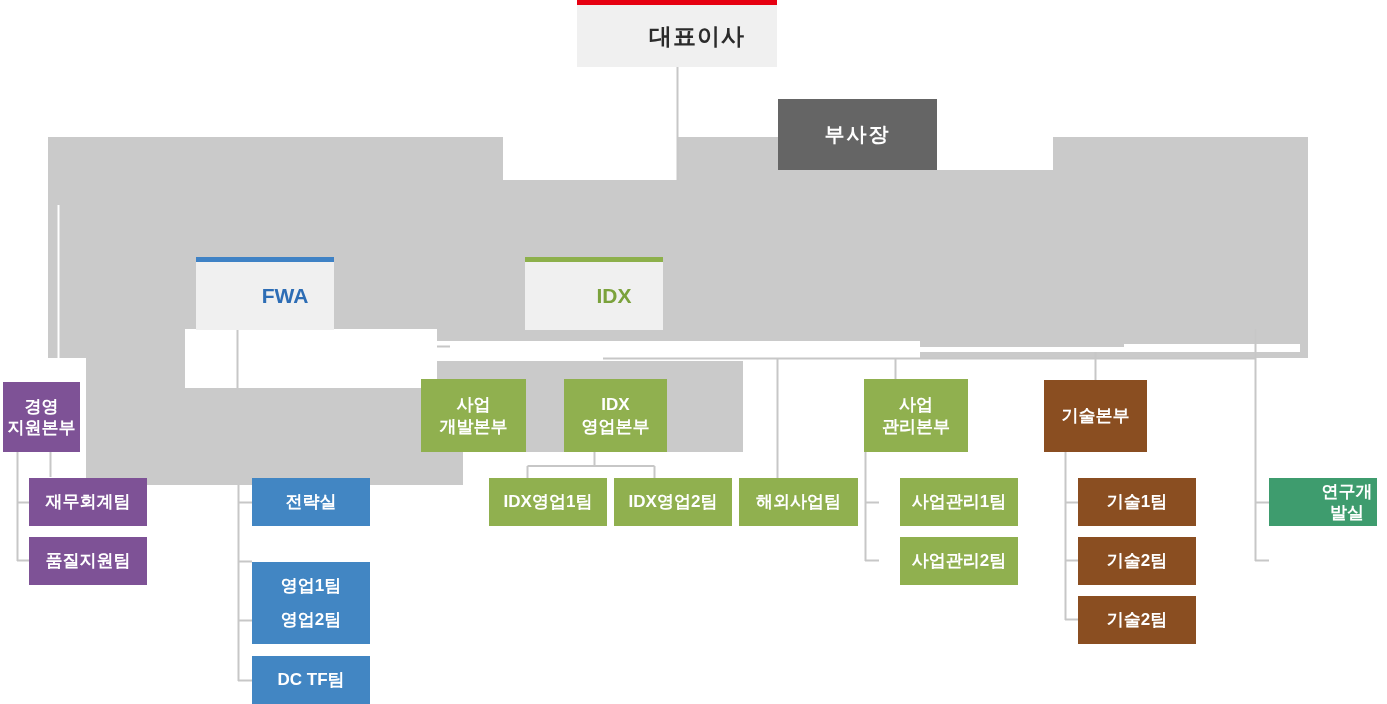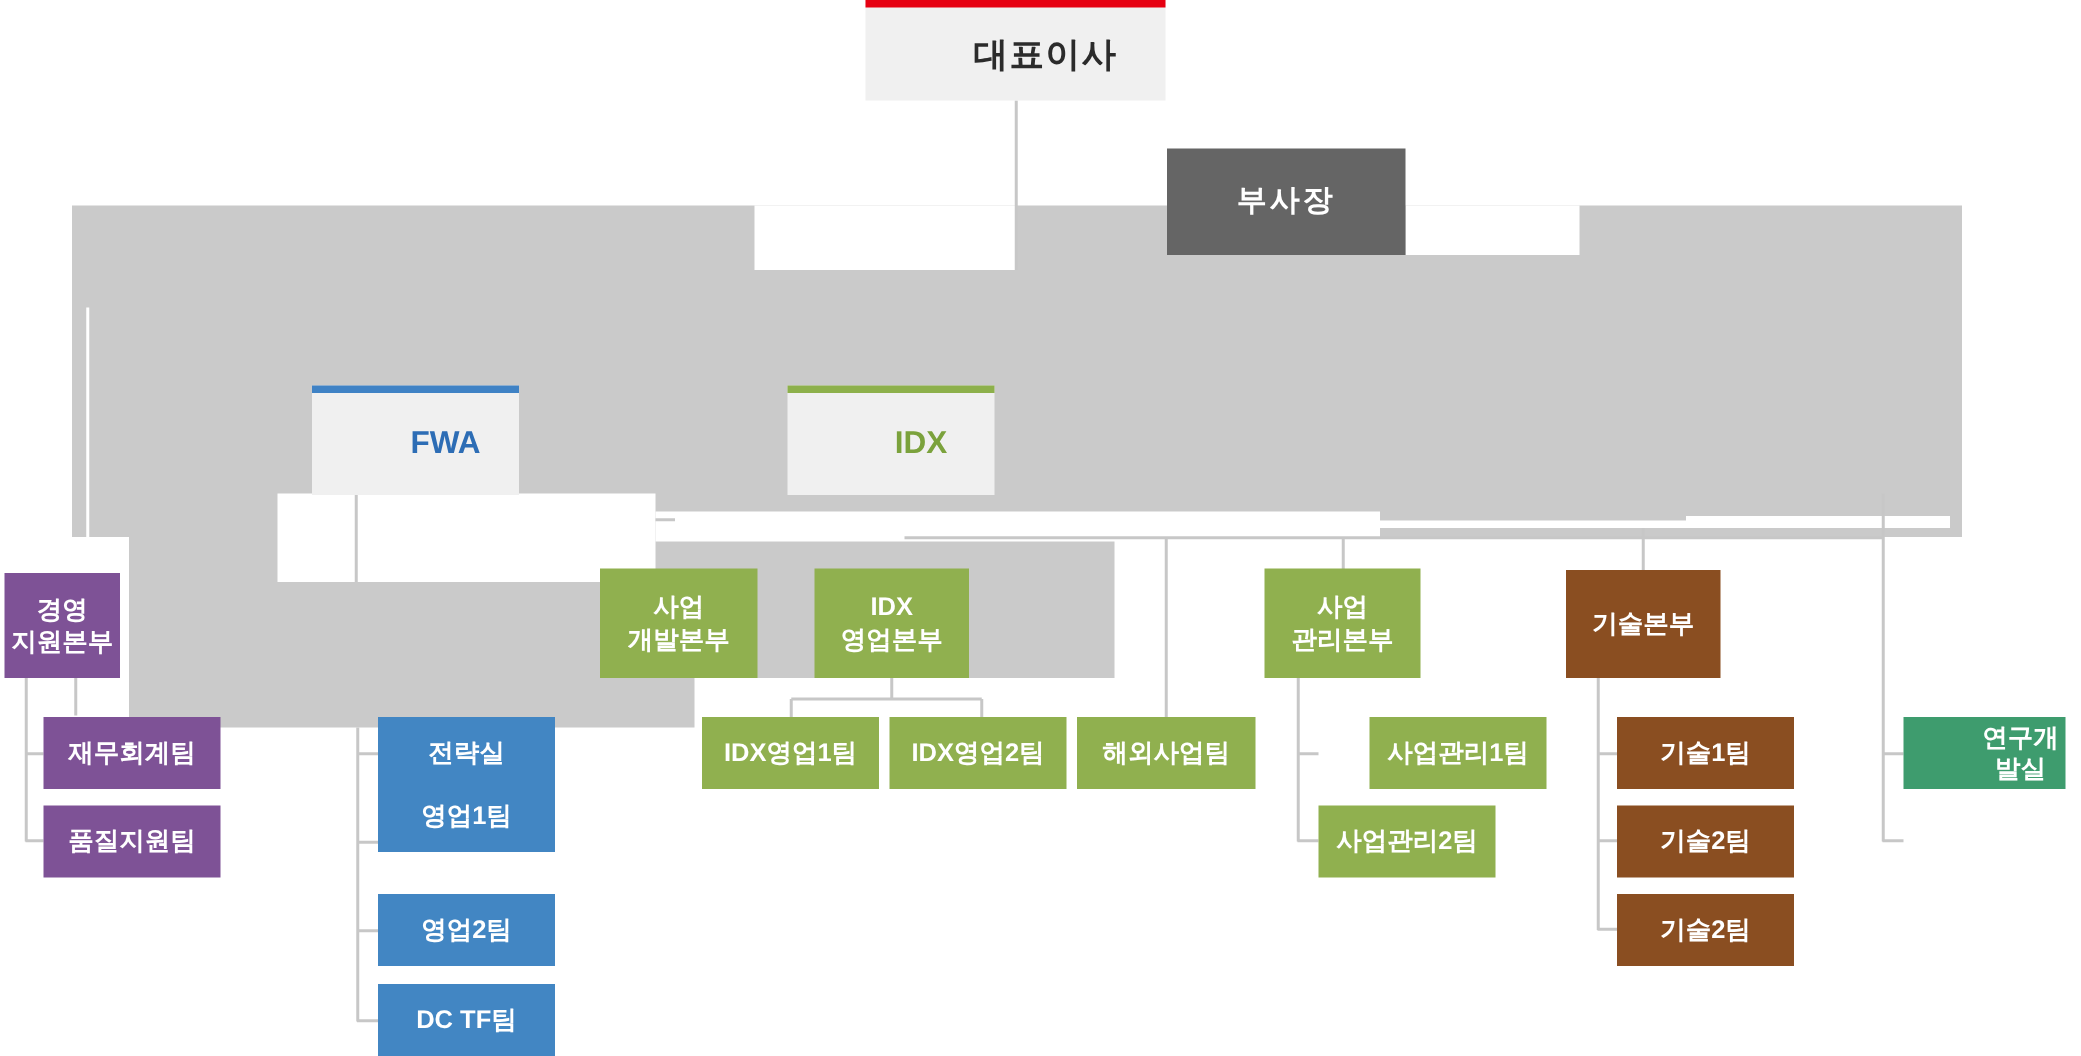--- a/index.html
+++ b/index.html
@@ -9,21 +9,21 @@
   .box{position:absolute;display:flex;align-items:center;justify-content:center;
        text-align:center;font-weight:700;white-space:pre-line;box-sizing:border-box;line-height:1.25;}
   .hdr{background:var(--boxbg);color:#333;padding-left:40px;}
   .ceo{border-top:5px solid var(--red);font-size:23px;color:#2b2b2b;letter-spacing:1px;}
   .vp{background:var(--darkgray);color:#fff;font-size:20px;letter-spacing:2px;}
   .fwa{border-top:5px solid var(--fwa-border);color:var(--fwa-text);font-size:21px;}
   .idx{border-top:5px solid var(--idx-border);color:var(--idx-text);font-size:21px;}
   .lab{border-top:5px solid var(--lab-border);color:var(--lab-text);font-size:18px;}
   .purple{background:var(--purple);color:#fff;}
   .blue{background:var(--blue);color:#fff;}
-  .olive{background:var(--olive);color:#fff;}
+  .olive{background:var(--olive);color:#fff;margin-left:21px;}
   .brown{background:var(--brown);color:#fff;}
   .emerald{background:var(--emerald);color:#fff;}
   .division{font-size:17px;}
   .team{font-size:17px;}
   .blob{fill:var(--blob);}
   .cut{fill:#ffffff;}
   .ln{stroke:var(--line);stroke-width:2;fill:none;}
   .lnw{stroke:#ffffff;stroke-width:2;fill:none;}
 </style>
 </head>
@@ -55,46 +55,46 @@
     <path class="ln" d="M17.5 452 V561 M17 502.5 H29 M17 560.5 H29 M50.5 452 V477"></path>
     <path class="ln" d="M237.5 330 V388 M238.5 485 V681 M238 502.5 H252 M238 561.5 H252 M238 620.5 H252 M238 680.5 H252"></path>
     <path class="ln" d="M594.5 452 V466 M527.5 466 H654.5 M527.5 466 V478 M654.5 466 V478"></path>
     <path class="ln" d="M865.5 452 V561 M865 502.5 H879 M865 560.5 H879"></path>
     <path class="ln" d="M1065.5 452 V620 M1065 502.5 H1078 M1065 560.5 H1078 M1065 619.5 H1078"></path>
   </svg>
 
   <div class="box hdr ceo" style="left:577px;top:0;width:200px;height:67px;">대표이사</div>
   <div class="box vp" style="left:778px;top:99px;width:159px;height:71px;">부사장</div>
 
-  <div class="box hdr fwa" style="left:208px;top:257px;width:138px;height:73px;">FWA</div>
+  <div class="box hdr fwa" style="left:196px;top:257px;width:138px;height:73px;">FWA</div>
   <div class="box hdr idx" style="left:525px;top:257px;width:138px;height:73px;">IDX</div>
 
   <div class="box purple division" style="left:3px;top:382px;width:77px;height:70px;">경영
 지원본부</div>
   <div class="box olive division" style="left:400px;top:379px;width:105px;height:73px;">사업
 개발본부</div>
   <div class="box olive division" style="left:543px;top:379px;width:103px;height:73px;">IDX
 영업본부</div>
   <div class="box olive division" style="left:843px;top:379px;width:104px;height:73px;">사업
 관리본부</div>
   <div class="box brown division" style="left:1044px;top:380px;width:103px;height:72px;">기술본부</div>
 
   <div class="box purple team" style="left:29px;top:478px;width:118px;height:48px;">재무회계팀</div>
   <div class="box purple team" style="left:29px;top:537px;width:118px;height:48px;">품질지원팀</div>
 
   <div class="box blue team" style="left:252px;top:478px;width:118px;height:48px;">전략실</div>
-  <div class="box blue team" style="left:252px;top:520px;width:118px;height:48px;">영업1팀</div>
+  <div class="box blue team" style="left:252px;top:562px;width:118px;height:48px;">영업1팀</div>
   <div class="box blue team" style="left:252px;top:596px;width:118px;height:48px;">영업2팀</div>
   <div class="box blue team" style="left:252px;top:656px;width:118px;height:48px;">DC TF팀</div>
 
   <div class="box olive team" style="left:468px;top:478px;width:118px;height:48px;">IDX영업1팀</div>
   <div class="box olive team" style="left:593px;top:478px;width:118px;height:48px;">IDX영업2팀</div>
   <div class="box olive team" style="left:718px;top:478px;width:119px;height:48px;">해외사업팀</div>
 
-  <div class="box olive team" style="left:913px;top:478px;width:118px;height:48px;">사업관리1팀</div>
+  <div class="box olive team" style="left:879px;top:478px;width:118px;height:48px;">사업관리1팀</div>
   <div class="box olive team" style="left:879px;top:537px;width:118px;height:48px;">사업관리2팀</div>
 
   <div class="box brown team" style="left:1078px;top:478px;width:118px;height:48px;">기술1팀</div>
   <div class="box brown team" style="left:1078px;top:537px;width:118px;height:48px;">기술2팀</div>
   <div class="box brown team" style="left:1078px;top:596px;width:118px;height:48px;">기술2팀</div>
 
   <div class="box emerald team" style="left:1269px;top:478px;width:108px;height:48px;padding-left:48px;">연구개발실</div>
 
 </div>
 

